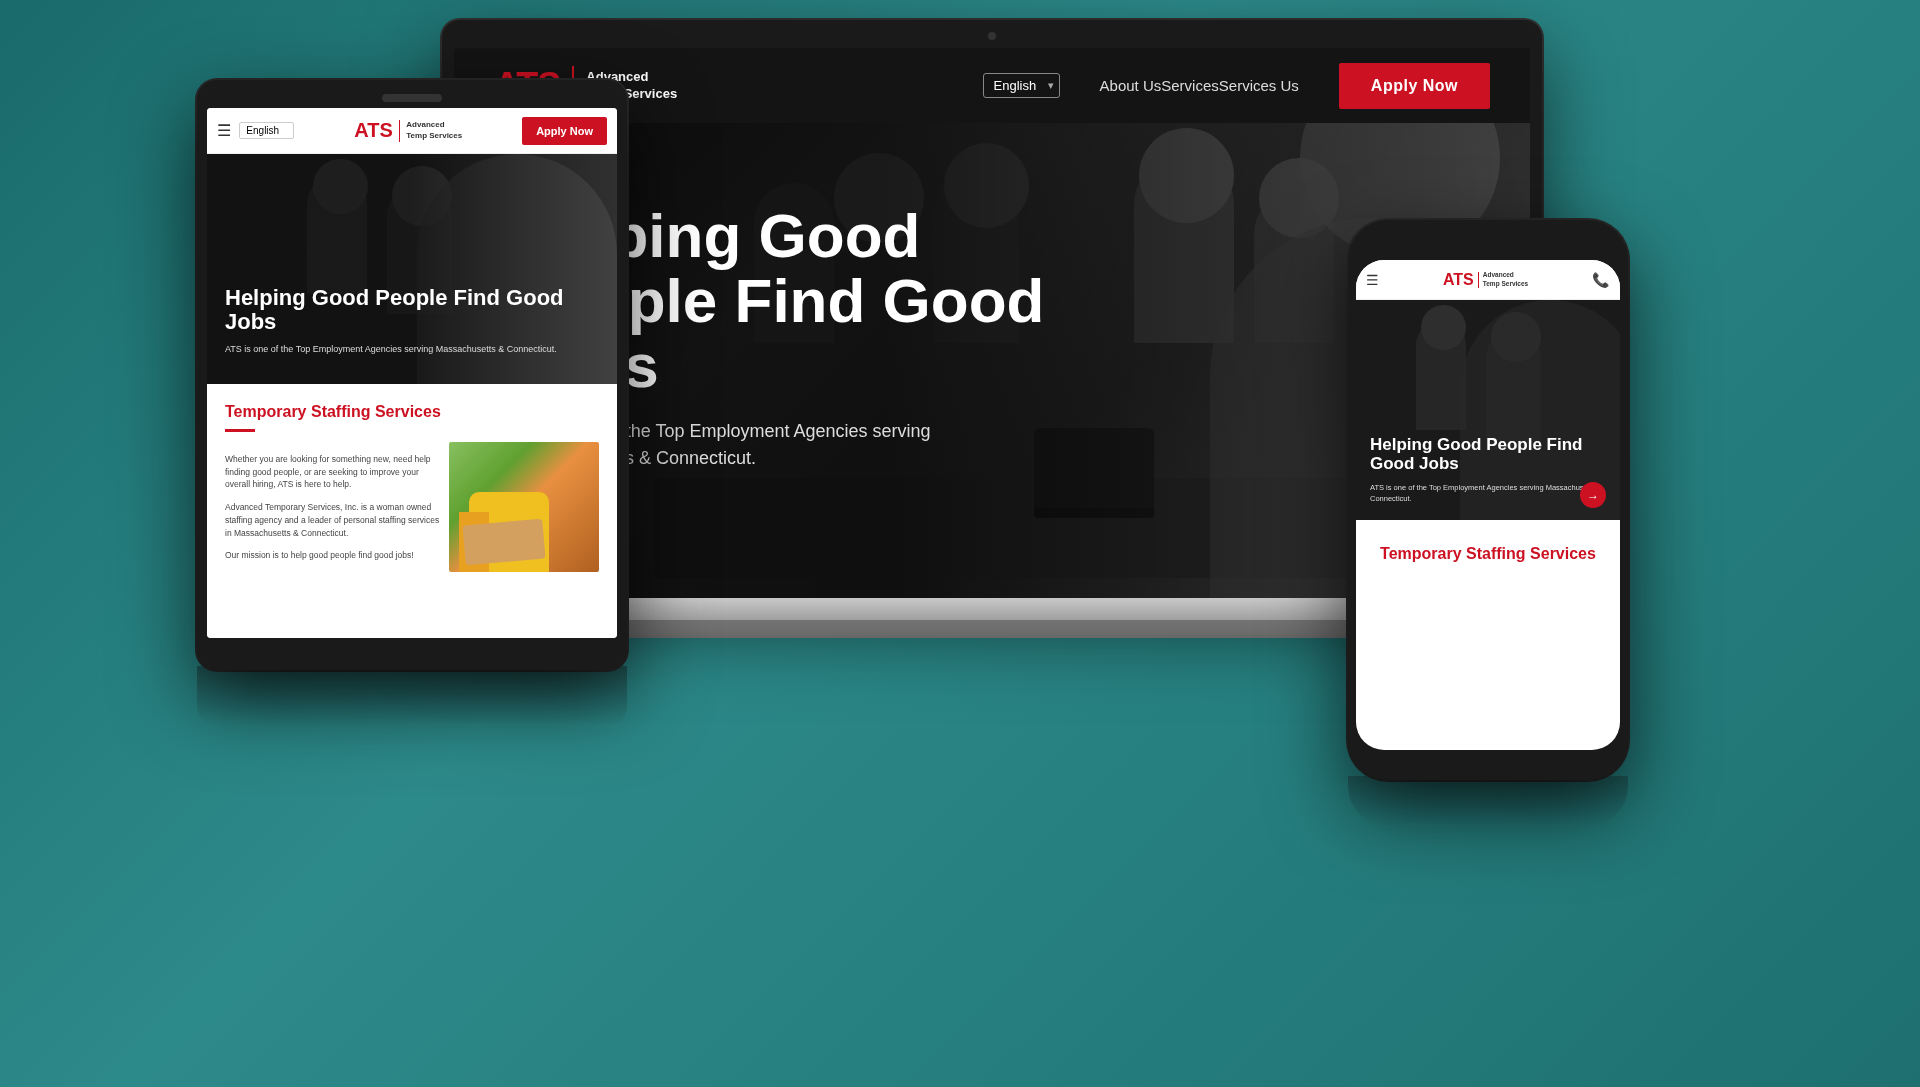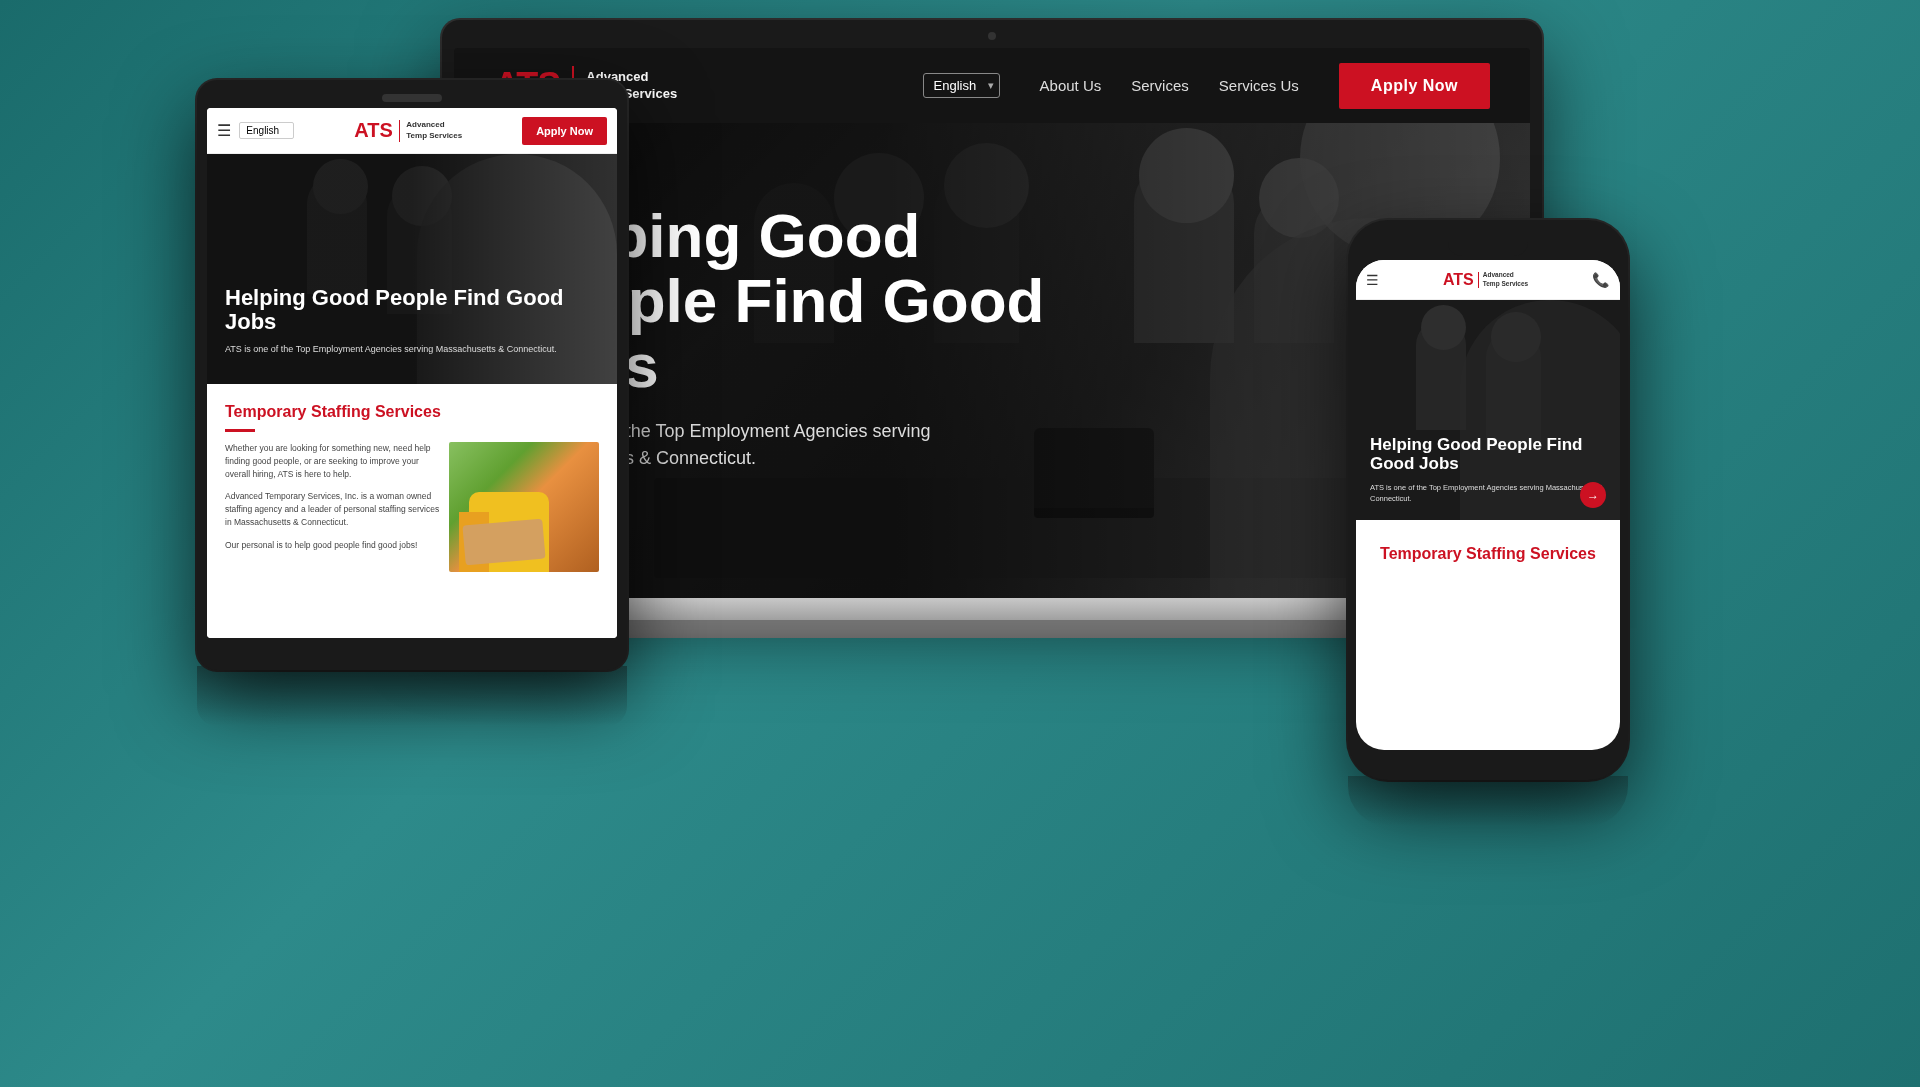--- a/index.html
+++ b/index.html
@@ -146,21 +146,20 @@
       content: '▾';
       color: #aaa;
       position: absolute;
       right: 6px;
       pointer-events: none;
       font-size: 11px;
     }
 
     .nav-links {
       display: flex;
-      gap: 30px;
       align-items: center;
       margin: 0 20px;
     }
 
     .nav-link {
       color: #ddd;
       text-decoration: none;
       font-size: 15px;
       cursor: pointer;
     }
@@ -683,25 +682,25 @@
           <div class="tablet-hero-content">
             <div class="tablet-hero-title">Helping Good People Find Good Jobs</div>
             <div class="tablet-hero-sub">ATS is one of the Top Employment Agencies serving Massachusetts &amp; Connecticut.</div>
           </div>
         </div>
 
         <div class="tablet-content">
           <div class="tablet-content-inner">
             <div class="temp-staffing-title">Temporary Staffing Services</div>
             <div class="temp-staffing-divider"></div>
-            <div style="display:flex;gap:6px;">
+            <div style="display:flex;gap:6px;align-items:flex-end;">
               <div style="flex:1;">
                 <div class="temp-staffing-text">Whether you are looking for something new, need help finding good people, or are seeking to improve your overall hiring, ATS is here to help.</div>
                 <div class="temp-staffing-text">Advanced Temporary Services, Inc. is a woman owned staffing agency and a leader of personal staffing services in Massachusetts &amp; Connecticut.</div>
-                <div class="temp-staffing-text">Our personal is to help good people find good jobs!</div>
+                <div class="temp-staffing-text">Our mission is to help good people find good jobs!</div>
               </div>
               <div style="width:150px;height:130px;border-radius:2px;overflow:hidden;flex-shrink:0;">
 
                 <div style="width:100%;height:100%;background:linear-gradient(135deg,#88c060 0%,#60a030 30%,#e89040 50%,#b06020 100%);position:relative;">
 
                   <div style="position:absolute;bottom:0;left:20px;width:80px;height:80px;background:#f0c020;border-radius:10px 10px 0 0;"></div>
                   <div style="position:absolute;bottom:0;left:10px;width:30px;height:60px;background:#e8a020;"></div>
 
                   <div style="position:absolute;bottom:10px;left:15px;width:80px;height:40px;background:#d4a060;border-radius:4px;transform:rotate(-5deg);"></div>
                 </div>

